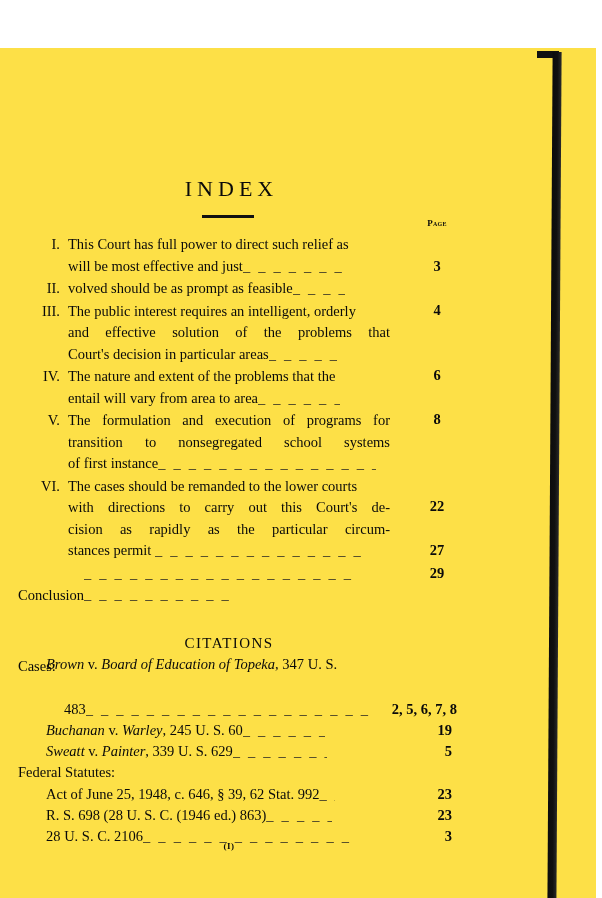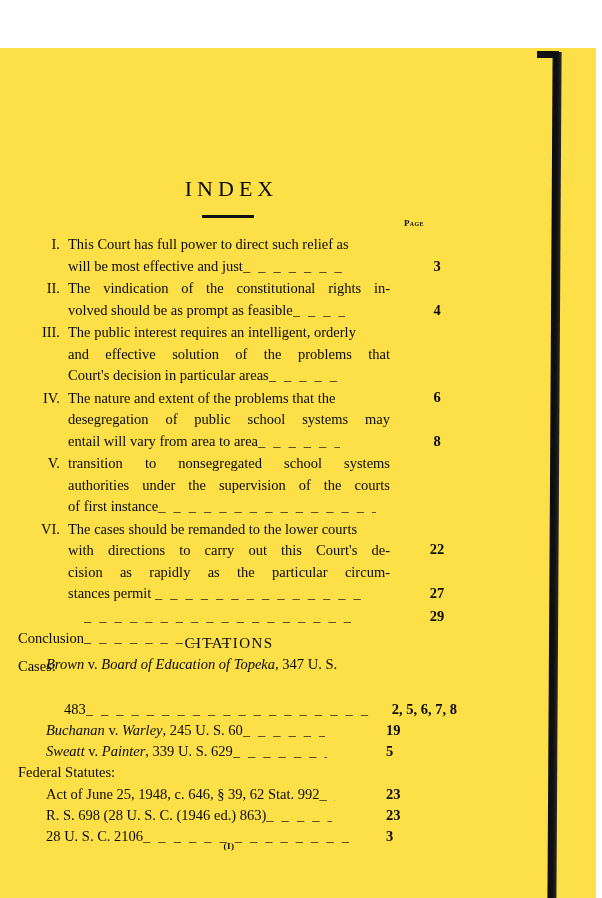--- a/index.html
+++ b/index.html
@@ -101,20 +101,21 @@
     top: 167px;
     width: 52px;
     height: 3px;
     background: #111;
   }
   .page-col-head {
     position: absolute;
     left: 404px;
     top: 170px;
     width: 66px;
+    text-align: center;
     font-size: 9px;
     font-weight: bold;
     font-variant: small-caps;
     letter-spacing: 0.3px;
   }
 
   .toc {
     position: absolute;
     left: 0;
     top: 186px;
@@ -220,21 +221,21 @@
     top: 0;
     font-weight: bold;
     font-size: 14.5px;
     line-height: 21.5px;
     text-align: center;
   }
   .pgnum-center {
     position: absolute;
     left: 358px;
     width: 66px;
-    text-align: left;
+    text-align: right;
     font-weight: bold;
     font-size: 14.5px;
     line-height: 21.5px;
   }
 
   .folio {
     position: absolute;
     left: 0;
     top: 793px;
     width: 458px;
@@ -265,21 +266,20 @@
             <span class="ln last"><span>will be most effective and just</span><span class="leader" style="width:104px">_ _ _ _ _ _ _ _ _ _ _ _ _ _</span></span>
           </div>
           <span class="pg" style="top:21.5px">3</span>
         </div>
       </div>
 
       <div class="toc-entry">
         <div class="toc-body">
           <span class="num">II.</span>
           <div class="lines">
-            <span class="ln just">The vindication of the constitutional rights in-</span>
             <span class="ln last"><span>volved should be as prompt as feasible</span><span class="leader" style="width:52px">_ _ _ _ _ _ _ _ _ _</span></span>
           </div>
           <span class="pg" style="top:21.5px">4</span>
         </div>
       </div>
 
       <div class="toc-entry">
         <div class="toc-body">
           <span class="num">III.</span>
           <div class="lines">
@@ -289,33 +289,32 @@
           </div>
           <span class="pg" style="top:64.5px">6</span>
         </div>
       </div>
 
       <div class="toc-entry">
         <div class="toc-body">
           <span class="num">IV.</span>
           <div class="lines">
             <span class="ln">The nature and extent of the problems that the</span>
-            <span class="ln just">desegregation of public school systems may</span>
             <span class="ln last"><span>entail will vary from area to area</span><span class="leader" style="width:82px">_ _ _ _ _ _ _ _ _ _</span></span>
           </div>
           <span class="pg" style="top:43px">8</span>
         </div>
       </div>
 
       <div class="toc-entry">
         <div class="toc-body">
           <span class="num">V.</span>
           <div class="lines">
+            <span class="ln just">The formulation and execution of programs for</span>
             <span class="ln just">transition to nonsegregated school systems</span>
-            <span class="ln just">authorities under the supervision of the courts</span>
             <span class="ln last"><span>of first instance</span><span class="leader" style="width:218px">_ _ _ _ _ _ _ _ _ _ _ _ _ _ _ _ _ _ _ _ _ _ _ _ _ _ _ _</span></span>
           </div>
           <span class="pg" style="top:86px">22</span>
         </div>
       </div>
 
       <div class="toc-entry">
         <div class="toc-body">
           <span class="num">VI.</span>
           <div class="lines">

